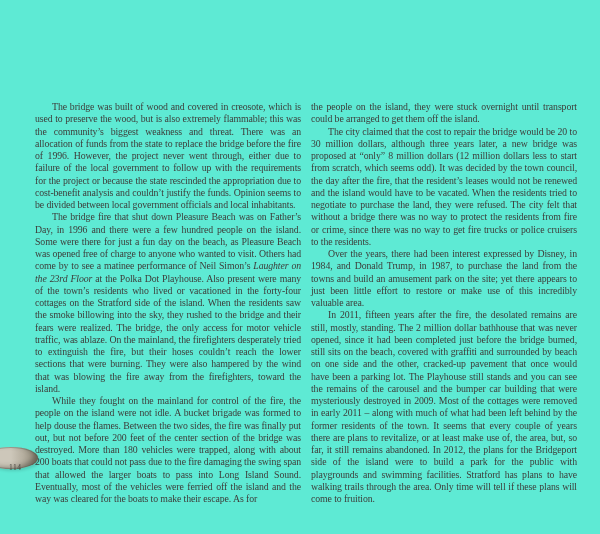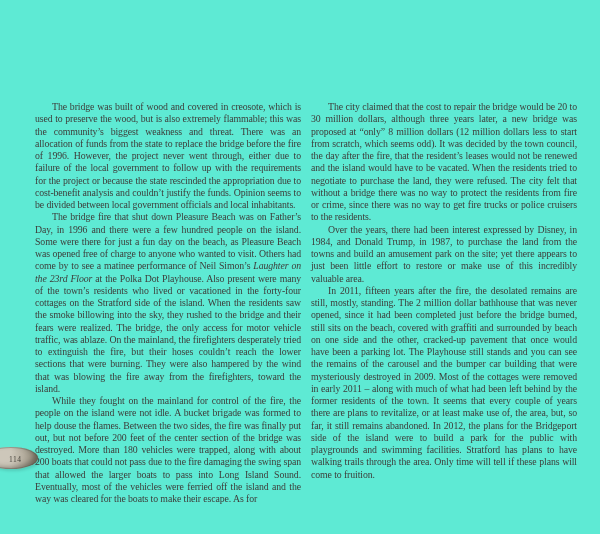--- a/index.html
+++ b/index.html
@@ -54,39 +54,40 @@
     border-radius: 50% / 50%;
     background: linear-gradient(to right, #cdc7ba 50%, #b6af a0 0, #b6afa0 72%, #8f8878 96%);
     background: linear-gradient(to right, #cdc7ba 50%, #b6afa0 72%, #8f8878 96%);
     box-shadow: inset -4px -2px 5px rgba(62, 57, 46, 0.45),
                 inset 0 0 0 1px rgba(95, 90, 78, 0.35),
                 2px 2px 3px rgba(0, 0, 0, 0.12);
   }
   .page-tab .num {
     position: absolute;
     left: 25px;
-    top: 8px;
+    top: 16px;
     font-size: 7.5px;
     line-height: 9px;
     letter-spacing: 0.5px;
     color: #45423a;
   }
 </style>
 </head>
 <body>
 
 <div class="page" style="background: #5eead4; padding-left: 17px;">
 
   <div class="text-block">
     <div class="col" style="color: rgb(61, 60, 57);">
         <p class="indent"><span>The bridge was built of wood and covered in creosote, which is used to preserve the wood, but is also extremely flammable; this was the community’s biggest weakness and threat. There was an allocation of funds from the state to replace the bridge before the fire of 1996. However, the project never went through, either due to failure of the local government to follow up with the requirements for the project or because the state rescinded the appropriation due to cost-benefit analysis and couldn’t justify the funds. Opinion seems to be divided between local government officials and local inhabitants.</span></p>
         <p class="indent"><span>The bridge fire that shut down Pleasure Beach was on Father’s Day, in 1996 and there were a few hundred people on the island. Some were there for just a fun day on the beach, as Pleasure Beach was opened free of charge to anyone who wanted to visit. Others had come by to see a matinee performance of Neil Simon’s </span><em>Laughter on the 23rd Floor</em><span> at the Polka Dot Playhouse. Also present were many of the town’s residents who lived or vacationed in the forty-four cottages on the Stratford side of the island. When the residents saw the smoke billowing into the sky, they rushed to the bridge and their fears were realized. The bridge, the only access for motor vehicle traffic, was ablaze. On the mainland, the firefighters desperately tried to extinguish the fire, but their hoses couldn’t reach the lower sections that were burning. They were also hampered by the wind that was blowing the fire away from the firefighters, toward the island.</span></p>
         <p class="indent"><span>While they fought on the mainland for control of the fire, the people on the island were not idle. A bucket brigade was formed to help douse the flames. Between the two sides, the fire was finally put out, but not before 200 feet of the center section of the bridge was destroyed. More than 180 vehicles were trapped, along with about 200 boats that could not pass due to the fire damaging the swing span that allowed the larger boats to pass into Long Island Sound. Eventually, most of the vehicles were ferried off the island and the way was cleared for the boats to make their escape. As for</span></p>
       </div>
     <div class="col" style="color: rgb(61, 60, 57);">
+        <p class=""><span>the people on the island, they were stuck overnight until transport could be arranged to get them off the island.</span></p>
         <p class="indent"><span>The city claimed that the cost to repair the bridge would be 20 to 30 million dollars, although three years later, a new bridge was proposed at “only” 8 million dollars (12 million dollars less to start from scratch, which seems odd). It was decided by the town council, the day after the fire, that the resident’s leases would not be renewed and the island would have to be vacated. When the residents tried to negotiate to purchase the land, they were refused. The city felt that without a bridge there was no way to protect the residents from fire or crime, since there was no way to get fire trucks or police cruisers to the residents.</span></p>
         <p class="indent"><span>Over the years, there had been interest expressed by Disney, in 1984, and Donald Trump, in 1987, to purchase the land from the towns and build an amusement park on the site; yet there appears to just been little effort to restore or make use of this incredibly valuable area.</span></p>
         <p class="indent"><span>In 2011, fifteen years after the fire, the desolated remains are still, mostly, standing. The 2 million dollar bathhouse that was never opened, since it had been completed just before the bridge burned, still sits on the beach, covered with graffiti and surrounded by beach on one side and the other, cracked-up pavement that once would have been a parking lot. The Playhouse still stands and you can see the remains of the carousel and the bumper car building that were mysteriously destroyed in 2009. Most of the cottages were removed in early 2011 – along with much of what had been left behind by the former residents of the town. It seems that every couple of years there are plans to revitalize, or at least make use of, the area, but, so far, it still remains abandoned. In 2012, the plans for the Bridgeport side of the island were to build a park for the public with playgrounds and swimming facilities. Stratford has plans to have walking trails through the area. Only time will tell if these plans will come to fruition.</span></p>
       </div>
   </div>
 
   <div class="page-tab">
     <span class="num">114</span>
   </div>
 

